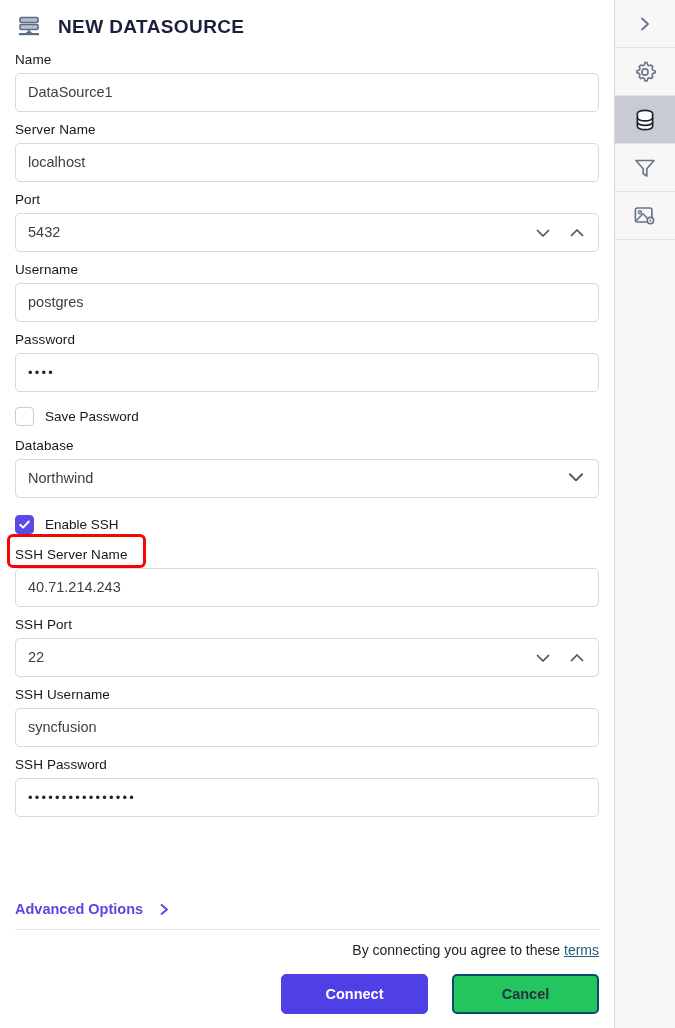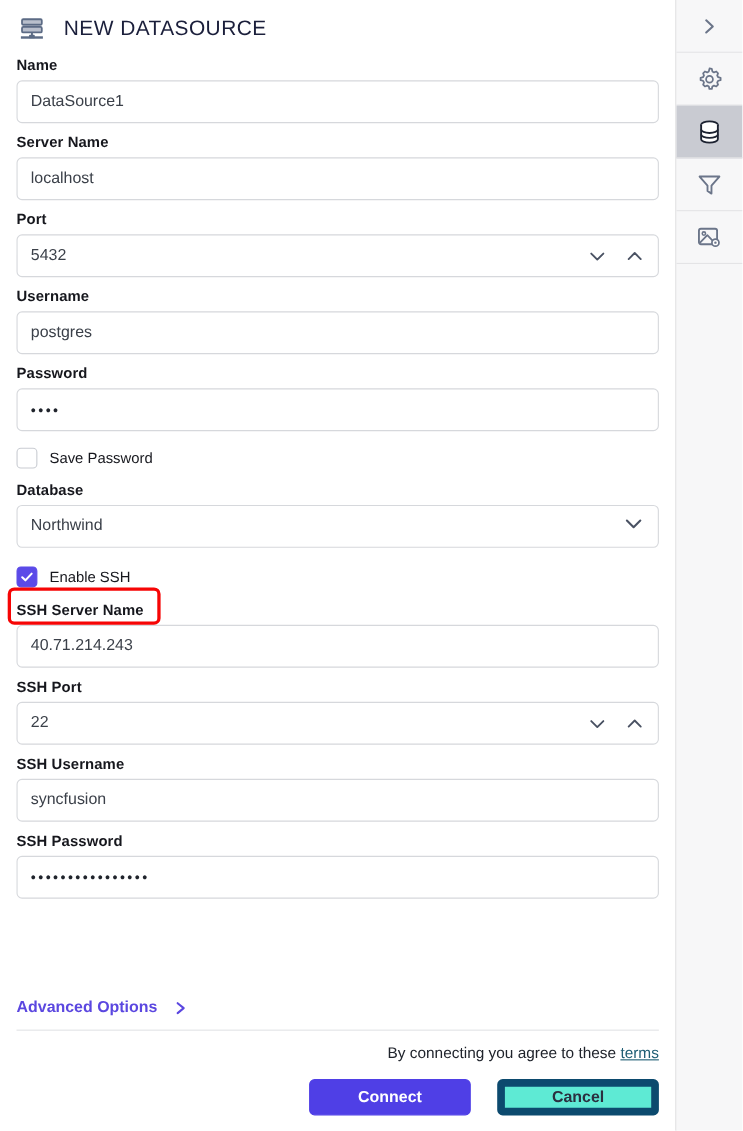--- a/index.html
+++ b/index.html
@@ -42,37 +42,37 @@
   .header-icon {
     width: 30px;
     height: 30px;
     display: flex;
     align-items: center;
     justify-content: center;
   }
 
   .header-title {
     font-size: 19px;
-    font-weight: 400;
+    font-weight: 700;
     letter-spacing: .4px;
     color: #1b1f3b;
   }
 
   .form {
     flex: 1 1 auto;
     padding: 0 15px;
     overflow: hidden;
   }
 
   .field { margin-bottom: 10px; }
 
   .label {
     display: block;
     font-size: 13.5px;
-    font-weight: 700;
+    font-weight: 400;
     color: #16171d;
     margin-bottom: 6px;
     letter-spacing: .1px;
   }
 
   .input-wrap {
     position: relative;
     height: 39px;
     border: 1px solid #d6d8dc;
     border-radius: 5px;
@@ -204,41 +204,41 @@
     cursor: pointer;
   }
 
   .btn-row {
     display: flex;
     justify-content: flex-end;
     gap: 24px;
   }
 
   .btn {
-    height: 33px;
+    height: 40px;
     min-width: 147px;
     border-radius: 5px;
     font-size: 14.5px;
     font-weight: 700;
     display: flex;
     align-items: center;
     justify-content: center;
     cursor: pointer;
   }
 
   .btn-primary {
     background: #4f3fe6;
     color: #ffffff;
     border: 1px solid #4f3fe6;
   }
 
   .btn-secondary {
-    background: #5eead4;
+    background: #22c55e;
     color: #2b3040;
-    border: 7px solid #0c4a6e;
+    border: 2px solid #0c4a6e;
   }
 
   
   .rail {
     width: 60px;
     height: 1028px;
     background: #f7f7f8;
     display: flex;
     flex-direction: column;
     align-items: stretch;

